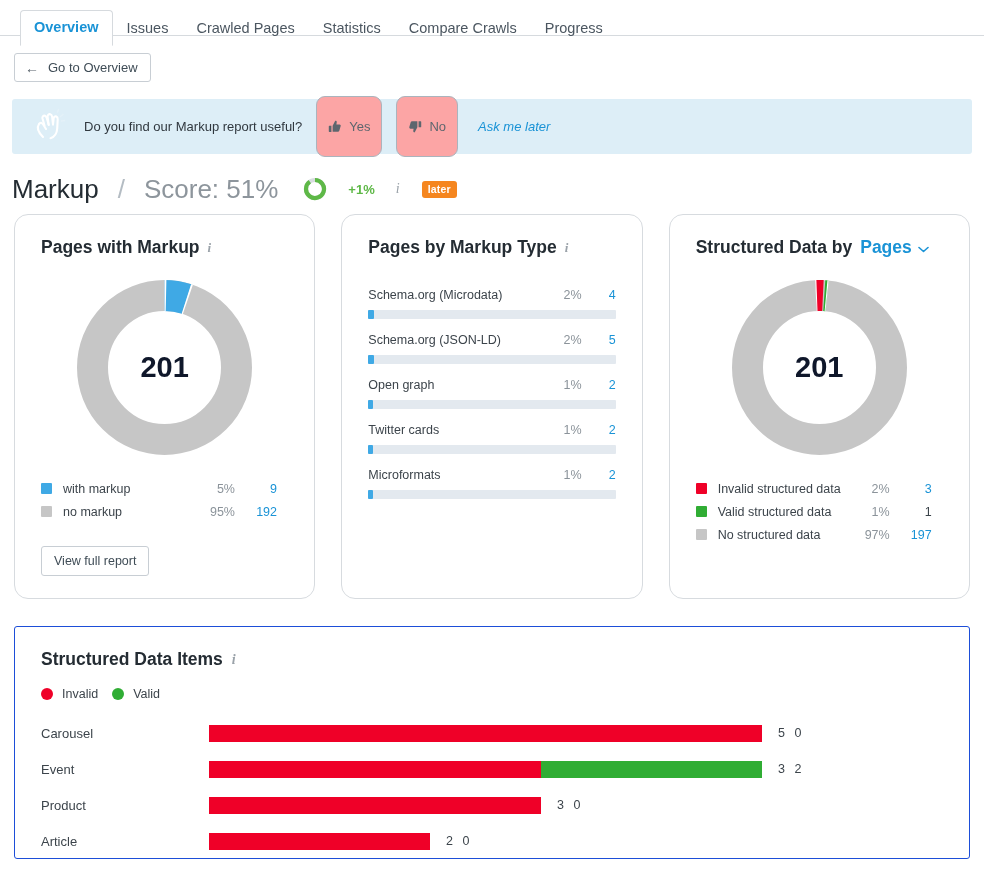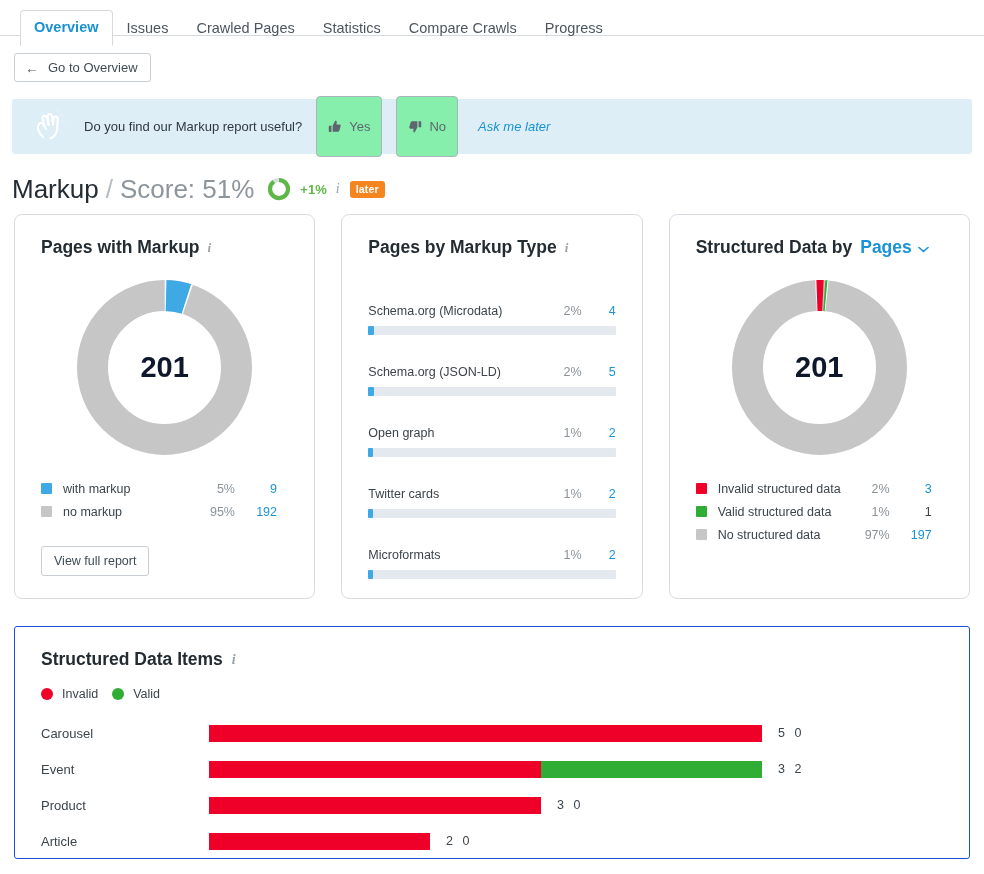--- a/index.html
+++ b/index.html
@@ -64,51 +64,51 @@
     height: 55px;
     display: flex;
     align-items: center;
     padding: 0 18px;
     gap: 14px;
   }
   .wave-icon { width:40px; height:40px; flex:none; position:relative; }
   .banner-q { font-size: 13px; color:#30383f; }
   .fbtn {
     display:inline-flex; align-items:center; gap:7px;
-    border:1px solid #aab4bd; background:#86efac;
-    border-radius:4px; padding:22px 11px; font-size:13px; color:#5d666e;
+    border:1px solid #aab4bd; background:#fca5a5;
+    border-radius:9px; padding:22px 11px; font-size:13px; color:#5d666e;
     cursor:pointer; line-height:15px;
   }
   .fbtn svg { display:block; }
   .ask-later { font-size:13px; color:#1a93d6; cursor:pointer; margin-left:6px;font-style:italic; }
 
   
   .pagetitle {
-    display:flex; align-items:center; gap:0;
+    display:flex; align-items:center; gap:12px;
     padding: 24px 0 0 12px;
     height: 46px;
   }
   .t-main { font-size:26px; color:#242c33; font-weight:normal; }
   .t-sep { font-size:26px; color:#b4bcc3; margin:0 7px; }
   .t-score { font-size:26px; color:#8d959c; }
   .ring { width:24px; height:24px; margin-left:13px; flex:none; }
   .t-delta { font-size:13px; color:#5eb847; margin-left:9px; font-weight:bold; }
   .info-i {
     font-family:"Liberation Serif", serif; font-style:italic;
     color:#9aa2a9; font-size:14px; margin-left:9px; cursor:pointer;
   }
   .beta {
     margin-left:10px; background:#f5861f; color:#fff; font-size:10.5px;
     font-weight:bold; border-radius:3px; padding:2px 6px 3px 6px; letter-spacing:.2px;
   }
 
   
   .cards { display:flex; gap:26px; padding: 14px 14px 0 14px; }
   .card {
-    background:#fff; border:1px solid #d7dbdf; border-radius:8px;
+    background:#fff; border:1px solid #d7dbdf; border-radius:14px;
     flex: 1 1 0;
   }
   .card-h {
     font-size:17.5px; font-weight:bold; color:#242c33;
     padding: 22px 0 0 26px; display:flex; align-items:center;
   }
   .card-h .info-i { margin-left:8px; font-size:13px; }
 
   .donut-wrap { display:flex; justify-content:center; padding-top:22px; }
   .donut { position:relative; width:175px; height:175px; }
@@ -131,21 +131,21 @@
   .btn-full {
     margin: 23px 0 22px 26px;
     display:inline-block;
     border:1px solid #c8ced4; border-radius:3px; background:#fff;
     padding:7px 12px; font-size:12.5px; color:#3f4c56; cursor:pointer;
   }
 
   
   .mt-list { padding: 16px 26px 0 26px; }
   .mt-item { padding-top: 14px; }
-  .mt-top { display:flex; align-items:baseline; font-size:12.5px;margin-top:16px; }
+  .mt-top { display:flex; align-items:baseline; font-size:12.5px; }
   .mt-name { flex:1; color:#3c444b; }
   .mt-pct { width:40px; text-align:right; color:#8b939a; }
   .mt-val { width:34px; text-align:right; color:#1a93d6; cursor:pointer; }
   .mt-track { margin-top:8px; height:9px; background:#e3e9ef; border-radius:1px; position:relative; }
   .mt-fill { position:absolute; left:0; top:0; bottom:0; background:#3fa9e5; border-radius:1px; }
 
   
   .sdcard {
     margin: 27px 14px 0 14px;
     background:#fff; border:1px solid #1d4ed8; border-radius:3px;

